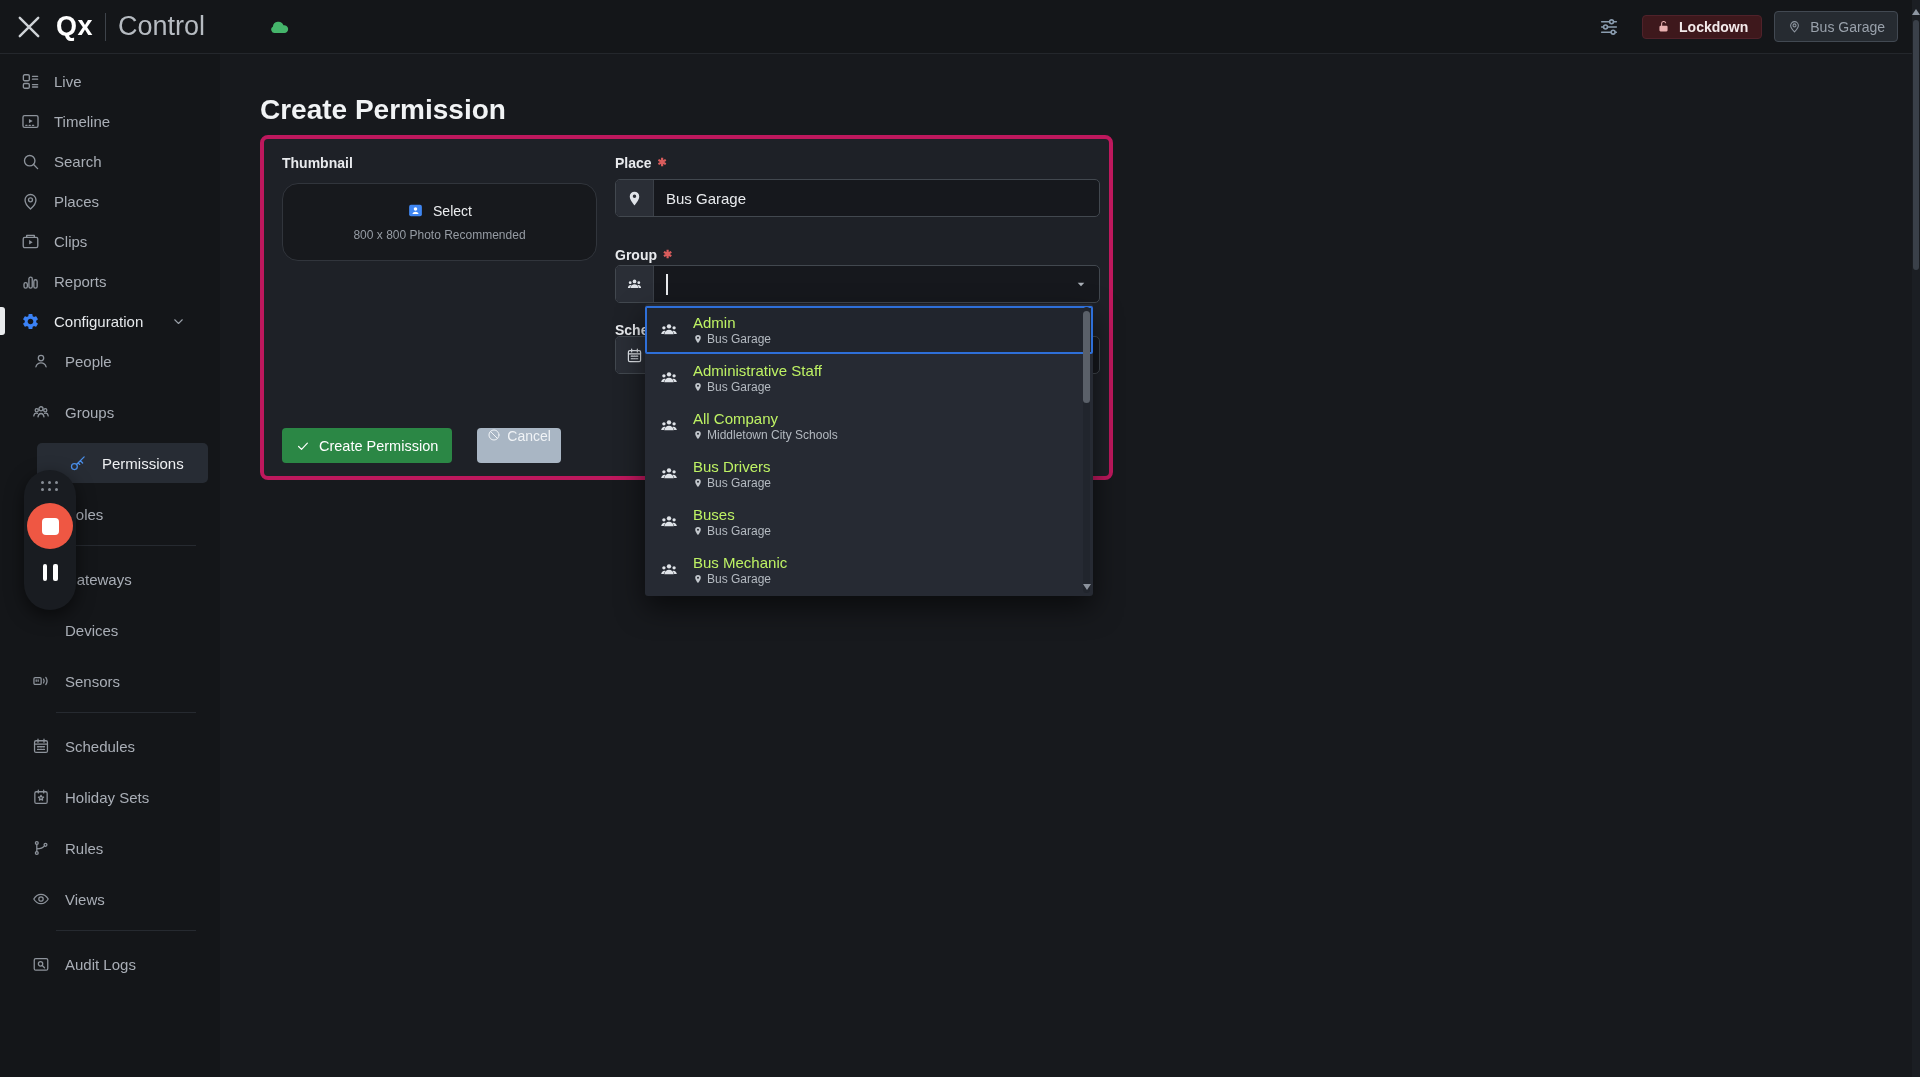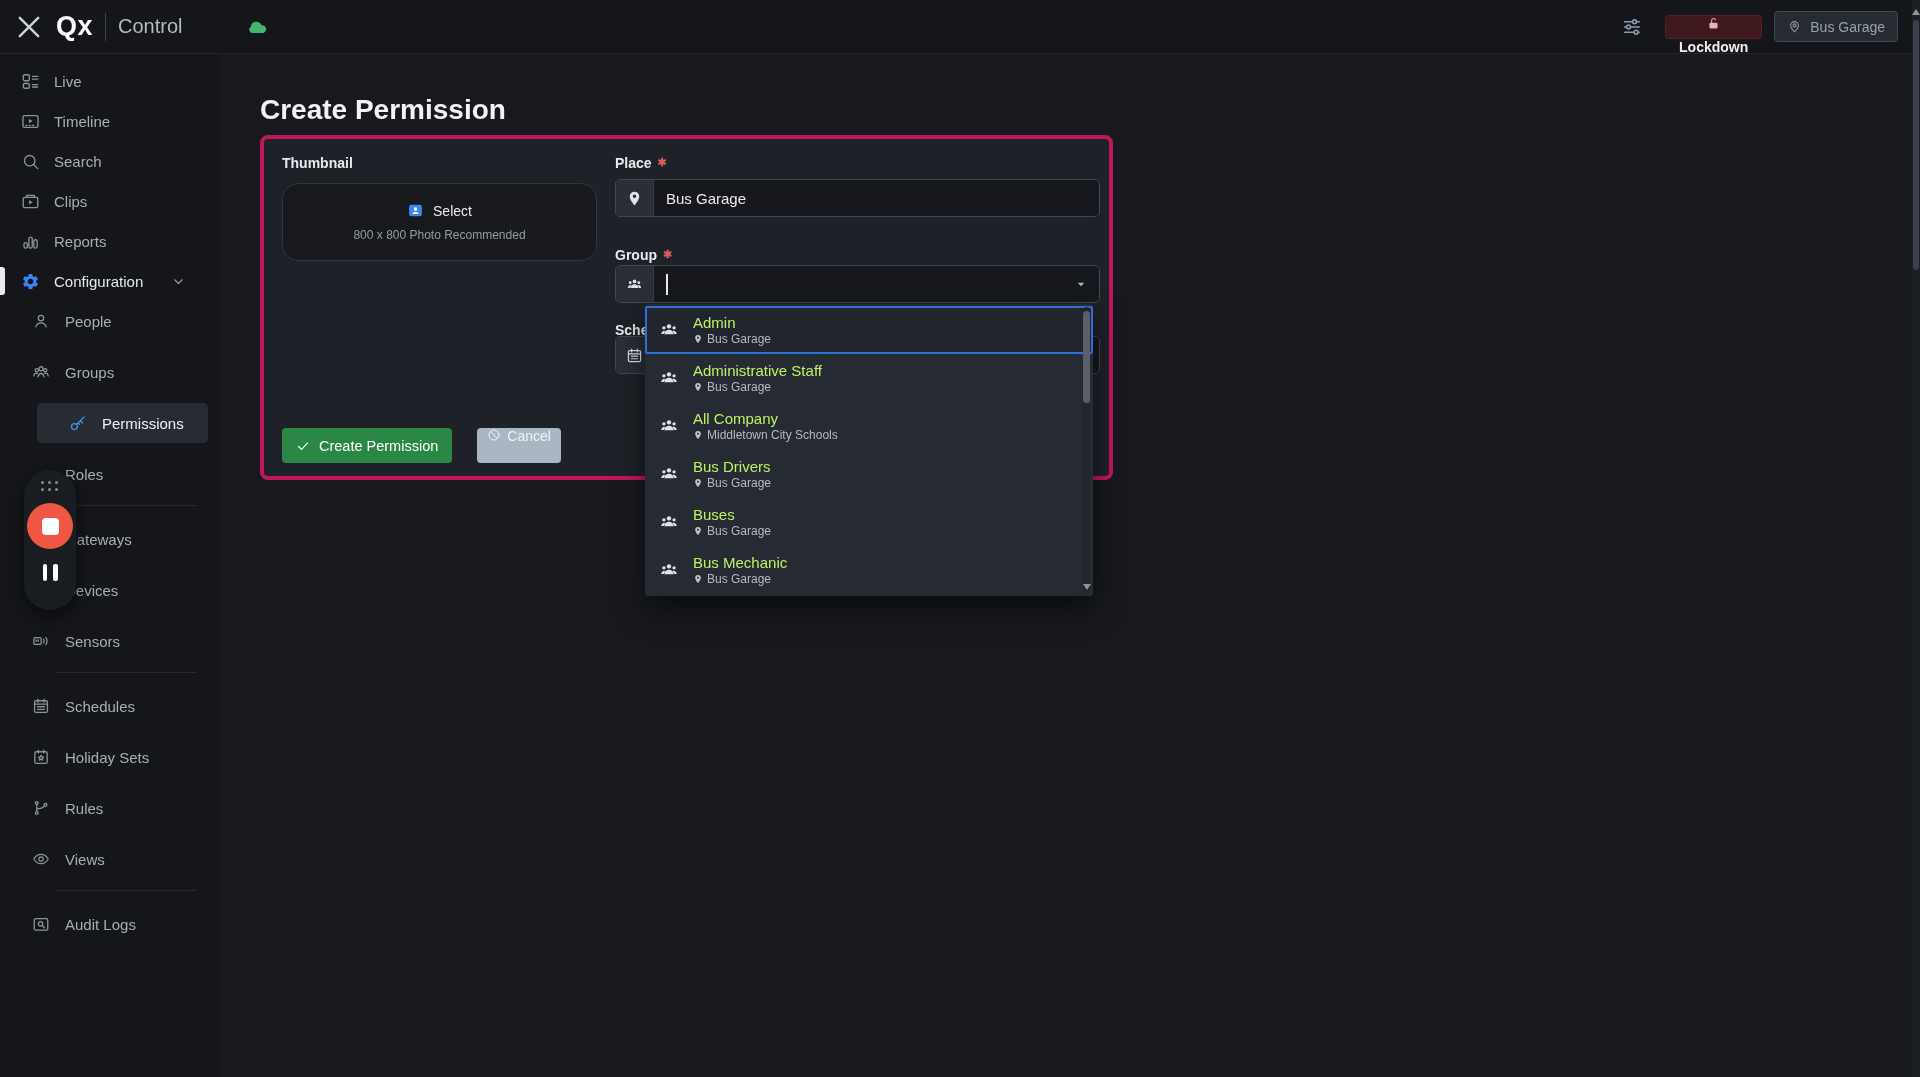--- a/index.html
+++ b/index.html
@@ -9,27 +9,27 @@
 
   .icon { display:inline-flex; align-items:center; justify-content:center; flex:none; }
   .icon svg { width:100%; height:100%; display:block; }
 
   
   #topbar { position:absolute; left:0; top:0; width:1920px; height:54px; background:#141619;
             border-bottom:1px solid #24272c; display:flex; align-items:center; z-index:40; }
   .tb-close { width:34px; height:34px; margin-left:12px; color:#cfd3d7; cursor:pointer; }
   .tb-brand { font-size:27px; font-weight:700; color:#ffffff; margin-left:10px; letter-spacing:.5px; }
   .tb-sep { width:1px; height:28px; background:#3e434a; margin:0 12px; }
-  .tb-product { font-size:20px; font-weight:300; color:#b6bbc1; }
+  .tb-product { font-size:27px; font-weight:300; color:#b6bbc1; }
   .tb-cloud { width:22px; height:22px; margin-left:64px; }
   .tb-spacer { flex:1; }
   .tb-sliders { width:22px; height:22px; color:#8b9db0; cursor:pointer; }
   .btn-lockdown { display:flex; align-items:center; gap:8px; height:24px; margin-left:22px; padding:0 13px;
                   background:#3e181c; border:1px solid #50222a; border-radius:4px; color:#f3eaea;
-                  font-size:14px; font-weight:600; cursor:pointer;flex-direction:column; }
+                  font-size:14px; font-weight:600; cursor:pointer; }
   .btn-lockdown .icon { width:15px; height:15px; color:#eab1b1; }
   .btn-topplace { display:flex; align-items:center; gap:8px; height:31px; margin:0 22px 0 12px; padding:0 12px;
                   background:#262b31; border:1px solid #424952; border-radius:4px; color:#99a1ab;
                   font-size:14px; cursor:pointer; }
   .btn-topplace .icon { width:15px; height:15px; color:#8f97a1; }
 
   
   #page-scrollbar { position:absolute; right:0; top:0; width:8px; height:1077px; background:#1b1e23; z-index:60; }
   #page-scroll-up { position:absolute; top:7px; left:0; width:8px; height:8px; display:flex; justify-content:center; }
   #page-scroll-up:after { content:""; border-left:4px solid transparent; border-right:4px solid transparent;
@@ -200,20 +200,29 @@
             <svg viewBox="0 0 24 24" fill="none" stroke="currentColor" stroke-width="1.7" stroke-linecap="round" stroke-linejoin="round">
               <circle cx="11" cy="11" r="6.6"></circle>
               <path d="M15.9 15.9L21 21"></path>
             </svg>
           </span>
           <span>Search</span>
         </div>
         <div class="item">
           <span class="icon">
             <svg viewBox="0 0 24 24" fill="none" stroke="currentColor" stroke-width="1.7" stroke-linecap="round" stroke-linejoin="round">
+              <path d="M12 21.4s-6.9-5.7-6.9-11.3a6.9 6.9 0 1113.8 0c0 5.6-6.9 11.3-6.9 11.3z"></path>
+              <circle cx="12" cy="9.9" r="2.5"></circle>
+            </svg>
+          </span>
+          <span>Places</span>
+        </div>
+        <div class="item">
+          <span class="icon">
+            <svg viewBox="0 0 24 24" fill="none" stroke="currentColor" stroke-width="1.7" stroke-linecap="round" stroke-linejoin="round">
               <rect x="2.8" y="6.8" width="18.4" height="13" rx="2"></rect>
               <path d="M7.2 6.8V4.2h9.6v2.6"></path>
               <path d="M10.3 10.2l4.4 2.8-4.4 2.8z" fill="currentColor" stroke="none"></path>
             </svg>
           </span>
           <span>Clips</span>
         </div>
         <div class="item">
           <span class="icon">
             <svg viewBox="0 0 24 24" fill="none" stroke="currentColor" stroke-width="1.7" stroke-linecap="round" stroke-linejoin="round">

